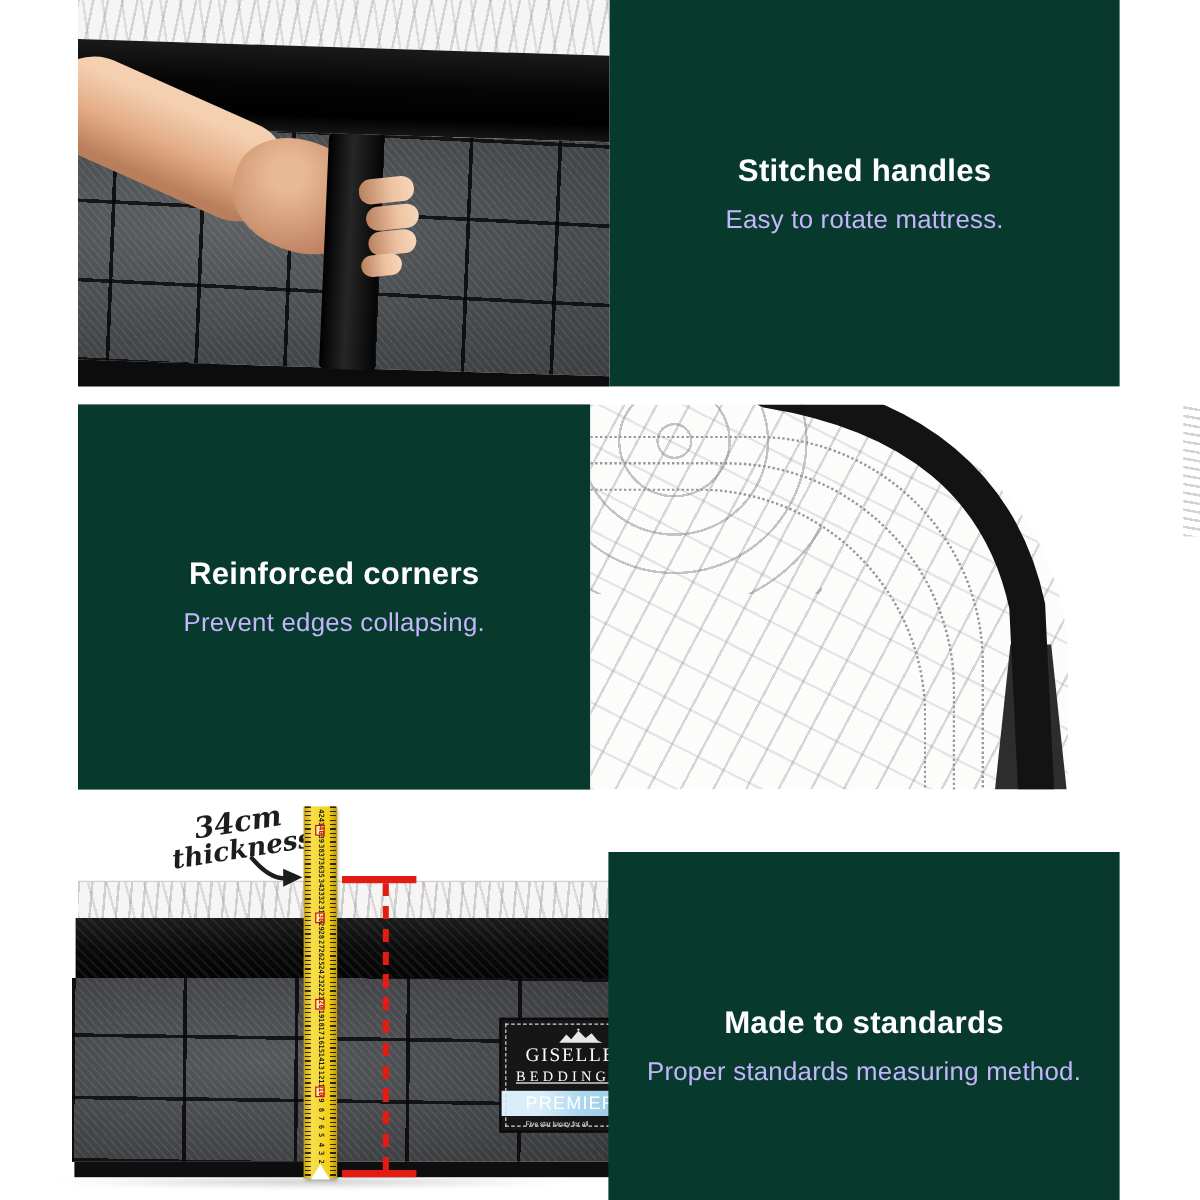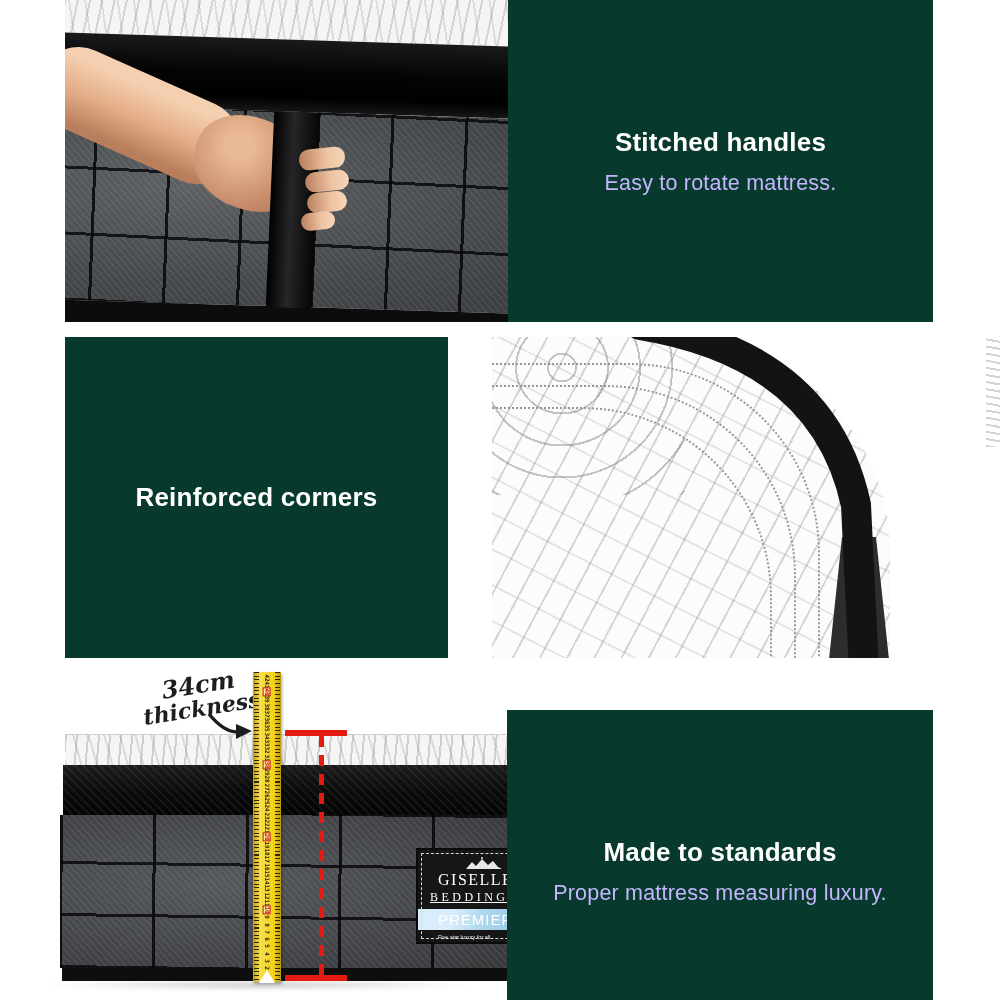--- a/index.html
+++ b/index.html
@@ -9,21 +9,21 @@
   }
   html,body{margin:0;padding:0;background:#fff;}
   .page{position:relative;width:1000px;height:1000px;background:#fff;overflow:hidden;
         font-family:"Liberation Sans",sans-serif;}
   
   .panel{position:absolute;background:var(--panelGreen);color:var(--textWhite);
          display:flex;flex-direction:column;align-items:center;justify-content:center;text-align:center;}
   .panel .t{font-size:26px;font-weight:700;letter-spacing:.2px;}
   .panel .s{font-size:21.5px;font-weight:400;margin-top:13px;color:#c4b5fd;letter-spacing:.2px;}
   #panel1{left:508px;top:0;width:425px;height:322px;}
-  #panel2{left:65px;top:337px;width:383px;height:321px;}
+  #panel2{left:65px;top:337px;width:427px;height:321px;}
   #panel3{left:507px;top:710px;width:426px;height:322px;}
   
   .photo{position:absolute;background:#fff;overflow:hidden;}
   #photo1{left:65px;top:0;width:443px;height:322px;}
   #photo2{left:492px;top:337px;width:508px;height:321px;}
   #photo3{left:0;top:668px;width:508px;height:330px;}
   
   #m1{position:absolute;left:-45px;top:-45px;width:560px;height:420px;transform:rotate(1.8deg);}
   #m1 .layer{position:absolute;left:0;width:100%;}
   #m1-top{top:0;height:85px;background:
@@ -147,20 +147,21 @@
     <div id="f3" class="finger"></div>
     <div id="f4" class="finger"></div>
   </div>
   <div id="panel1" class="panel">
     <div class="t">Stitched handles</div>
     <div class="s">Easy to rotate mattress.</div>
   </div>
 
   <div id="panel2" class="panel">
     <div class="t">Reinforced corners</div>
+    <div class="s">Prevent edges collapsing.</div>
   </div>
   <div id="photo2" class="photo">
     <div id="quilt2"></div>
     <div id="rings"></div>
     <div id="arc1" class="arc"></div>
     <div id="arc2" class="arc"></div>
     <div id="arc3" class="arc"></div>
     <svg width="508" height="321" style="position:absolute;left:0;top:0">
       <path d="M384,200 L398,332 L336,332 L350,200 Z" fill="#2b2d2f"></path>
       <path d="M148,-12 Q332,18 364,168 L372,334" fill="none" stroke="#131313" stroke-width="30" stroke-linecap="round"></path>
@@ -326,16 +327,16 @@
         </div>
       <div id="notch"></div>
     </div>
 
     <div id="redtop"></div>
     <div id="redv"></div>
     <div id="redbot"></div>
   </div>
   <div id="panel3" class="panel">
     <div class="t">Made to standards</div>
-    <div class="s">Proper mattress measuring luxury.</div>
+    <div class="s">Proper standards measuring method.</div>
   </div>
 
 </div>
 
 </body></html>

